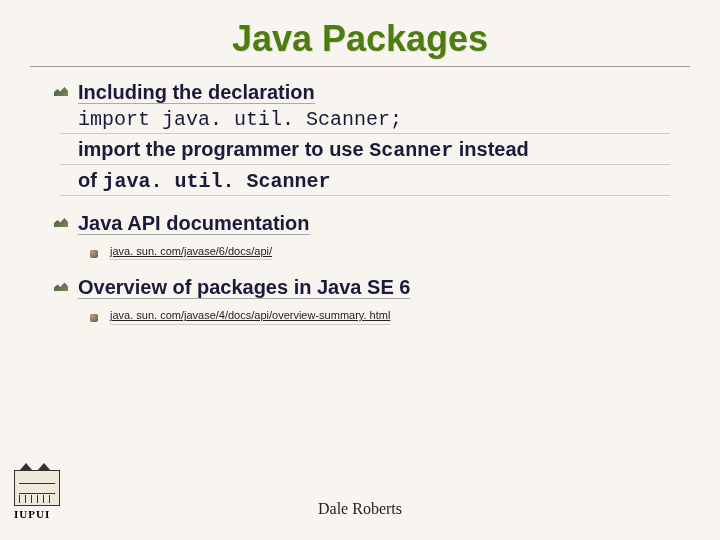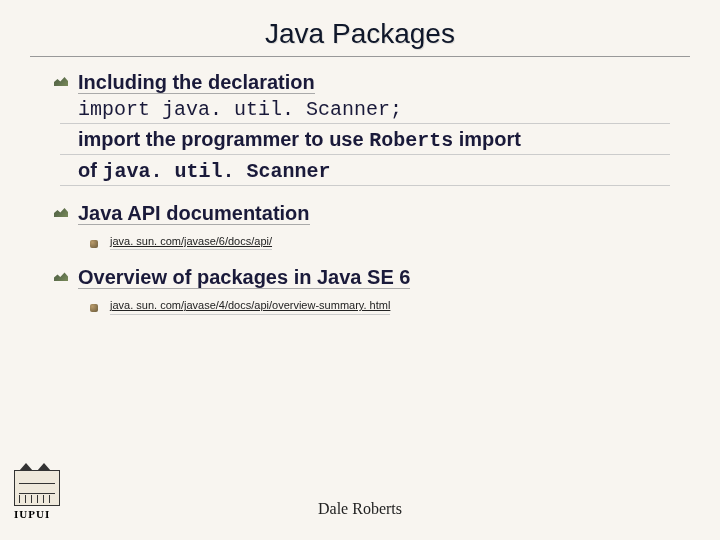--- a/index.html
+++ b/index.html
@@ -13,23 +13,23 @@
     overflow: hidden;
   }
   .slide {
     width: 100%;
     height: 100%;
     position: relative;
     box-sizing: border-box;
   }
   .title {
     text-align: center;
-    font-size: 28px;
-    font-weight: normal;
-    color: #0f172a;
+    font-size: 36px;
+    font-weight: bold;
+    color: #4d7c0f;
     padding-top: 18px;
     padding-bottom: 4px;
     text-shadow: 1px 1px 0 rgba(0,0,0,0.1);
   }
   .hr-line {
     border: none;
     border-top: 1px solid #999;
     margin: 2px 30px 10px 30px;
   }
   .content {
@@ -161,21 +161,21 @@
 
   <div class="content">
 
     <div class="bullet-1">
       <span class="underline">Including the declaration</span>
     </div>
     <div class="sub-line">
       <span class="code">import java. util. Scanner;</span>
     </div>
     <div class="sub-line">
-      <span>import the programmer to use </span><span class="codeb">Roberts</span><span> import</span>
+      <span>import the programmer to use </span><span class="codeb">Scanner</span><span> instead</span>
     </div>
     <div class="sub-line">
       <span>of </span><span class="codeb">java. util. Scanner</span>
     </div>
 
     <div class="bullet-1" style="margin-top:14px">
       <span class="underline">Java API documentation</span>
     </div>
     <div class="bullet-2">
       <span class="link">java. sun. com/javase/6/docs/api/</span>

